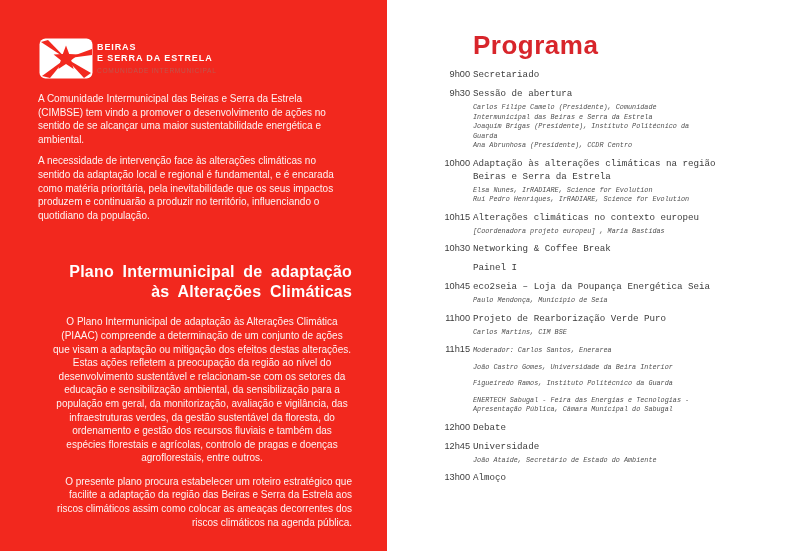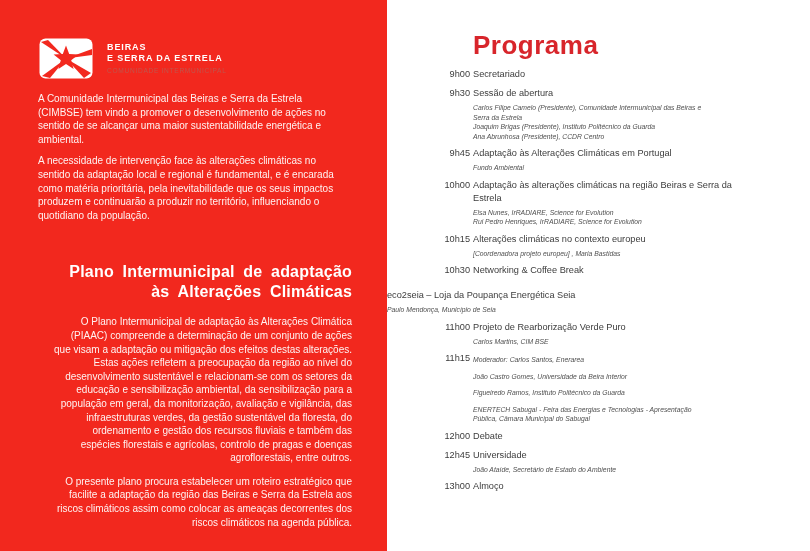--- a/index.html
+++ b/index.html
@@ -8,34 +8,34 @@
     font-family:"Liberation Sans", sans-serif;overflow:hidden;
   }
   .page{position:absolute;inset:0;}
 
   
   .left-panel{
     position:absolute;left:0;top:0;width:387px;height:551px;
     background:var(--panel-red,#f2281e);
     box-sizing:border-box;padding:36px 35px 0 38px;
   }
-  .logo-row{display:flex;align-items:center;gap:13px;height:44px;margin-bottom:12px;}
+  .logo-row{display:flex;align-items:center;gap:3px;height:44px;margin-bottom:12px;}
   .logo-mark{flex:0 0 auto;display:block;}
   .logo-text{display:flex;flex-direction:column;}
   .logo-line{color:#ffffff;font-weight:bold;font-size:9px;line-height:11px;letter-spacing:0.9px;}
   .logo-sub{color:var(--logo-sub,#bf564d);font-size:6.6px;line-height:9px;letter-spacing:0.7px;margin-top:2px;}
 
   .para{
     width:300px;color:rgba(255,255,255,0.94);
     font-size:10px;line-height:13.6px;margin:0 0 8px 0;
   }
   .para.align-left{text-align:left;}
   .para.align-right{text-align:right;margin-left:14px;}
   .para.mb-big{margin-bottom:40px;}
-  .para.mb-mid{margin-bottom:10px;}
+  .para.mb-mid{margin-bottom:10px;text-align:center;}
 
   .heading{
     width:314px;margin:0 8px 14px 0;color:#ffffff;
     font-size:16px;line-height:19.5px;font-weight:bold;
     text-align:right;word-spacing:4px;letter-spacing:0.2px;
   }
   .heading span{display:block;}
 
   
   .right-panel{
@@ -45,21 +45,21 @@
   .programa{
     margin:0 0 8px 86px;color:var(--title-red,#d8252b);
     font-size:26px;line-height:30px;font-weight:bold;letter-spacing:0.5px;
   }
   .row{display:flex;margin-bottom:6px;color:#3c3c3c;}
   .row.panel{margin-top:2px;}
   .time{
     flex:0 0 86px;width:86px;box-sizing:border-box;padding-right:3px;
     text-align:right;font-size:9.2px;line-height:13px;
   }
-  .content{flex:1;max-width:265px;}
+  .content{flex:1;max-width:265px;font-family:Liberation Mono, monospace;}
   .stitle{display:block;font-size:9.2px;line-height:13px;}
   .speakers{margin-top:3px;max-width:238px;}
   .speaker{
     font-style:italic;font-size:6.8px;line-height:9.5px;color:#4f4f4f;
   }
   .row.spread .speaker{margin-bottom:7px;}
   .row.spread .speaker:last-child{margin-bottom:0;}
 </style>
 </head>
 <body>
@@ -114,29 +114,20 @@
           <span class="time">9h30</span>
           <div class="content">
             <span class="stitle">Sessão de abertura</span>
             <div class="speakers">
               <div class="speaker">Carlos Filipe Camelo (Presidente), Comunidade Intermunicipal das Beiras e Serra da Estrela</div>
               <div class="speaker">Joaquim Brigas (Presidente), Instituto Politécnico da Guarda</div>
               <div class="speaker">Ana Abrunhosa (Presidente), CCDR Centro</div>
             </div>
           </div>
         </div>
-        <div class="row">
-          <span class="time">9h45</span>
-          <div class="content">
-            <span class="stitle">Adaptação às Alterações Climáticas em Portugal</span>
-            <div class="speakers">
-              <div class="speaker">Fundo Ambiental</div>
-            </div>
-          </div>
-        </div>
         <div class="row tight">
           <span class="time">10h00</span>
           <div class="content">
             <span class="stitle">Adaptação às alterações climáticas na região Beiras e Serra da Estrela</span>
             <div class="speakers">
               <div class="speaker">Elsa Nunes, IrRADIARE, Science for Evolution</div>
               <div class="speaker">Rui Pedro Henriques, IrRADIARE, Science for Evolution</div>
             </div>
           </div>
         </div>
@@ -150,22 +141,26 @@
           </div>
         </div>
         <div class="row">
           <span class="time">10h30</span>
           <div class="content">
             <span class="stitle">Networking &amp; Coffee Break</span>
           </div>
         </div>
         <div class="row panel">
           <span class="time"></span>
-        </div>
-        <div class="row">
+          <div class="content">
+            <span class="stitle">Painel I</span>
+          </div>
+        </div>
+        <div class="row">
+          <span class="time">10h45</span>
           <div class="content">
             <span class="stitle">eco2seia – Loja da Poupança Energética Seia</span>
             <div class="speakers">
               <div class="speaker">Paulo Mendonça, Município de Seia</div>
             </div>
           </div>
         </div>
         <div class="row">
           <span class="time">11h00</span>
           <div class="content">

